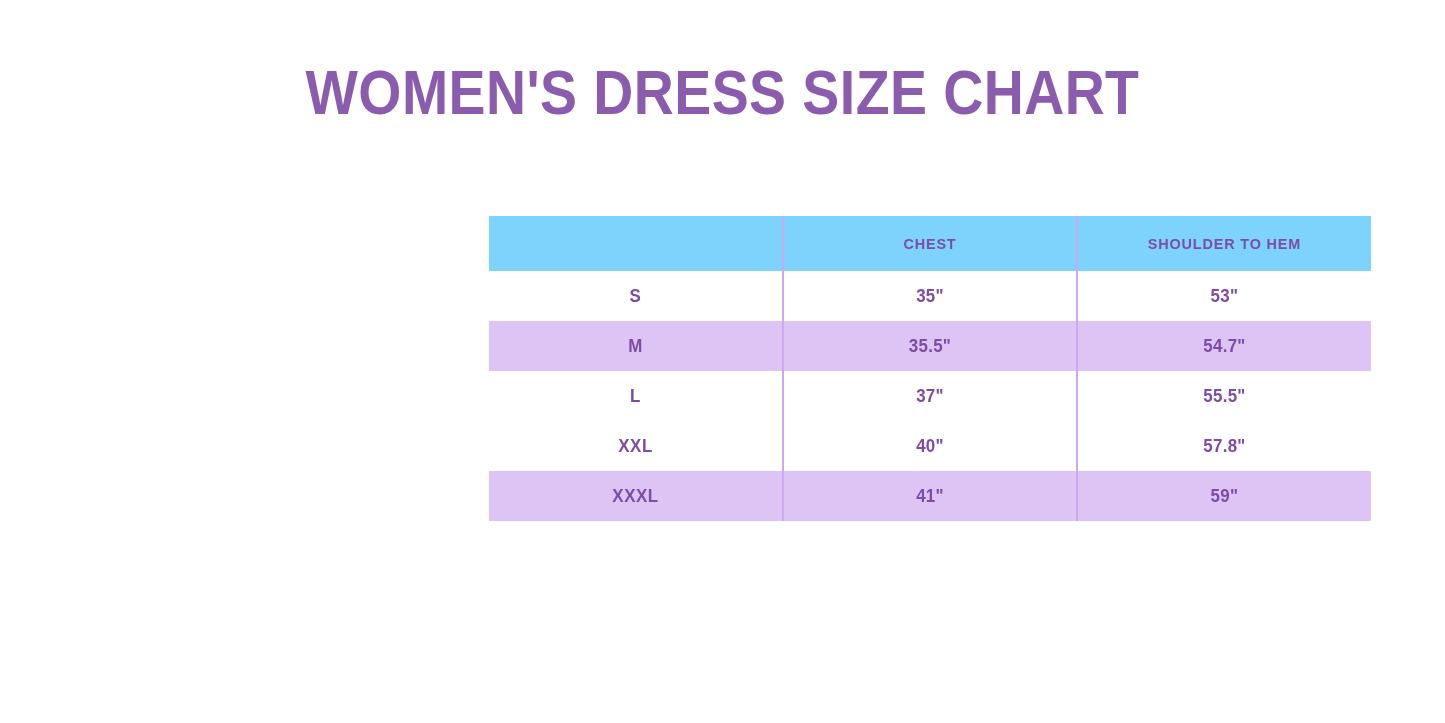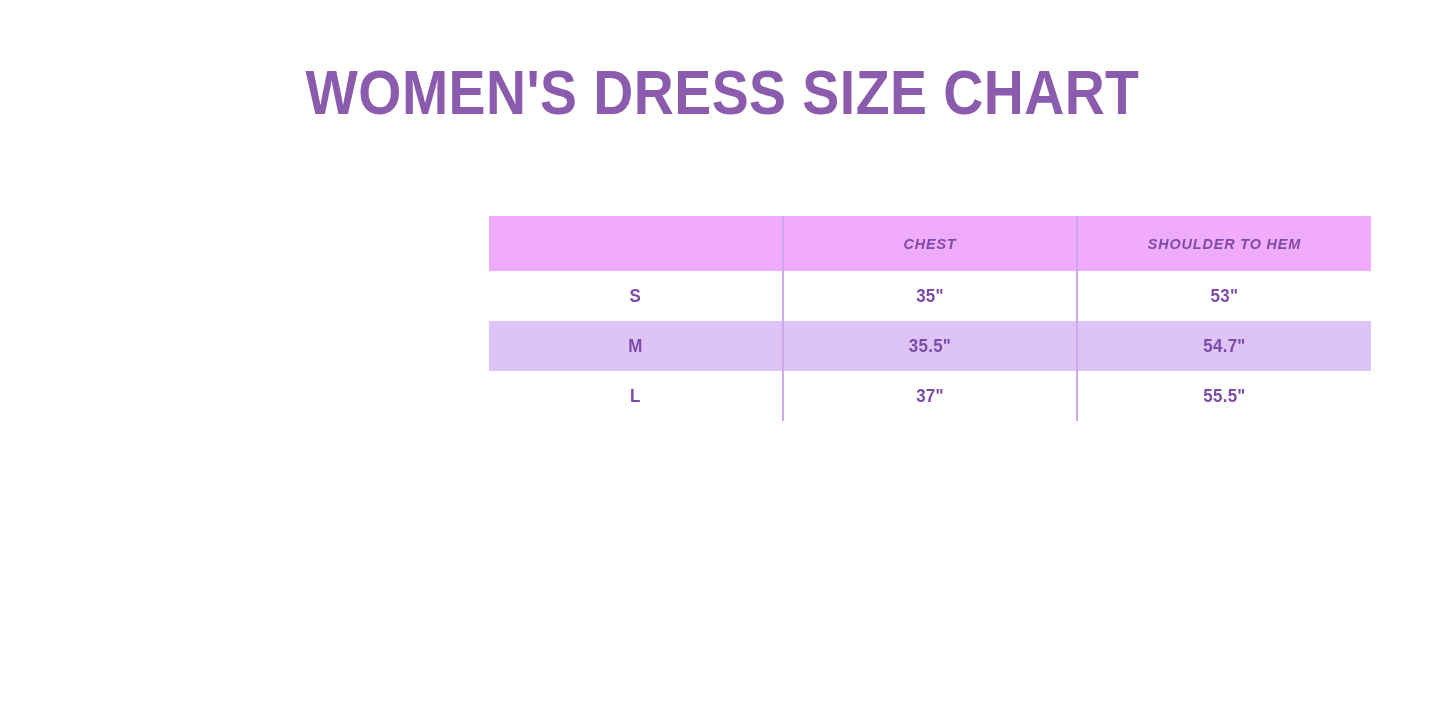--- a/index.html
+++ b/index.html
@@ -62,21 +62,21 @@
     border: 0;
   }
 
   
   table.size-table th.divide,
   table.size-table td.divide {
     border-left: 2px solid #cda8ee;
   }
 
   
-  table.size-table thead tr { background: #f0abfc; font-style: italic; }
+  table.size-table thead tr { background: #7dd3fc; }
   table.size-table thead th {
     height: 55px;
     font-size: 15.5px;
     letter-spacing: 0.9px;
     transform: scaleX(0.93);
   }
 
   
   table.size-table tbody tr.band-tint { background: #ddc4f4; }
   table.size-table tbody tr.band-plain { background: #ffffff; }
@@ -125,16 +125,26 @@
         <td class="divide">54.7"</td>
       </tr>
 
       <tr class="band-plain">
         <td class="cell-size">L</td>
         <td class="divide">37"</td>
         <td class="divide">55.5"</td>
       </tr>
 
 
+      <tr class="band-plain">
+        <td class="cell-size">XXL</td>
+        <td class="divide">40"</td>
+        <td class="divide">57.8"</td>
+      </tr>
 
+      <tr class="band-tint">
+        <td class="cell-size">XXXL</td>
+        <td class="divide">41"</td>
+        <td class="divide">59"</td>
+      </tr>
     </tbody>
   </table>
 </div>
 
 </body></html>

